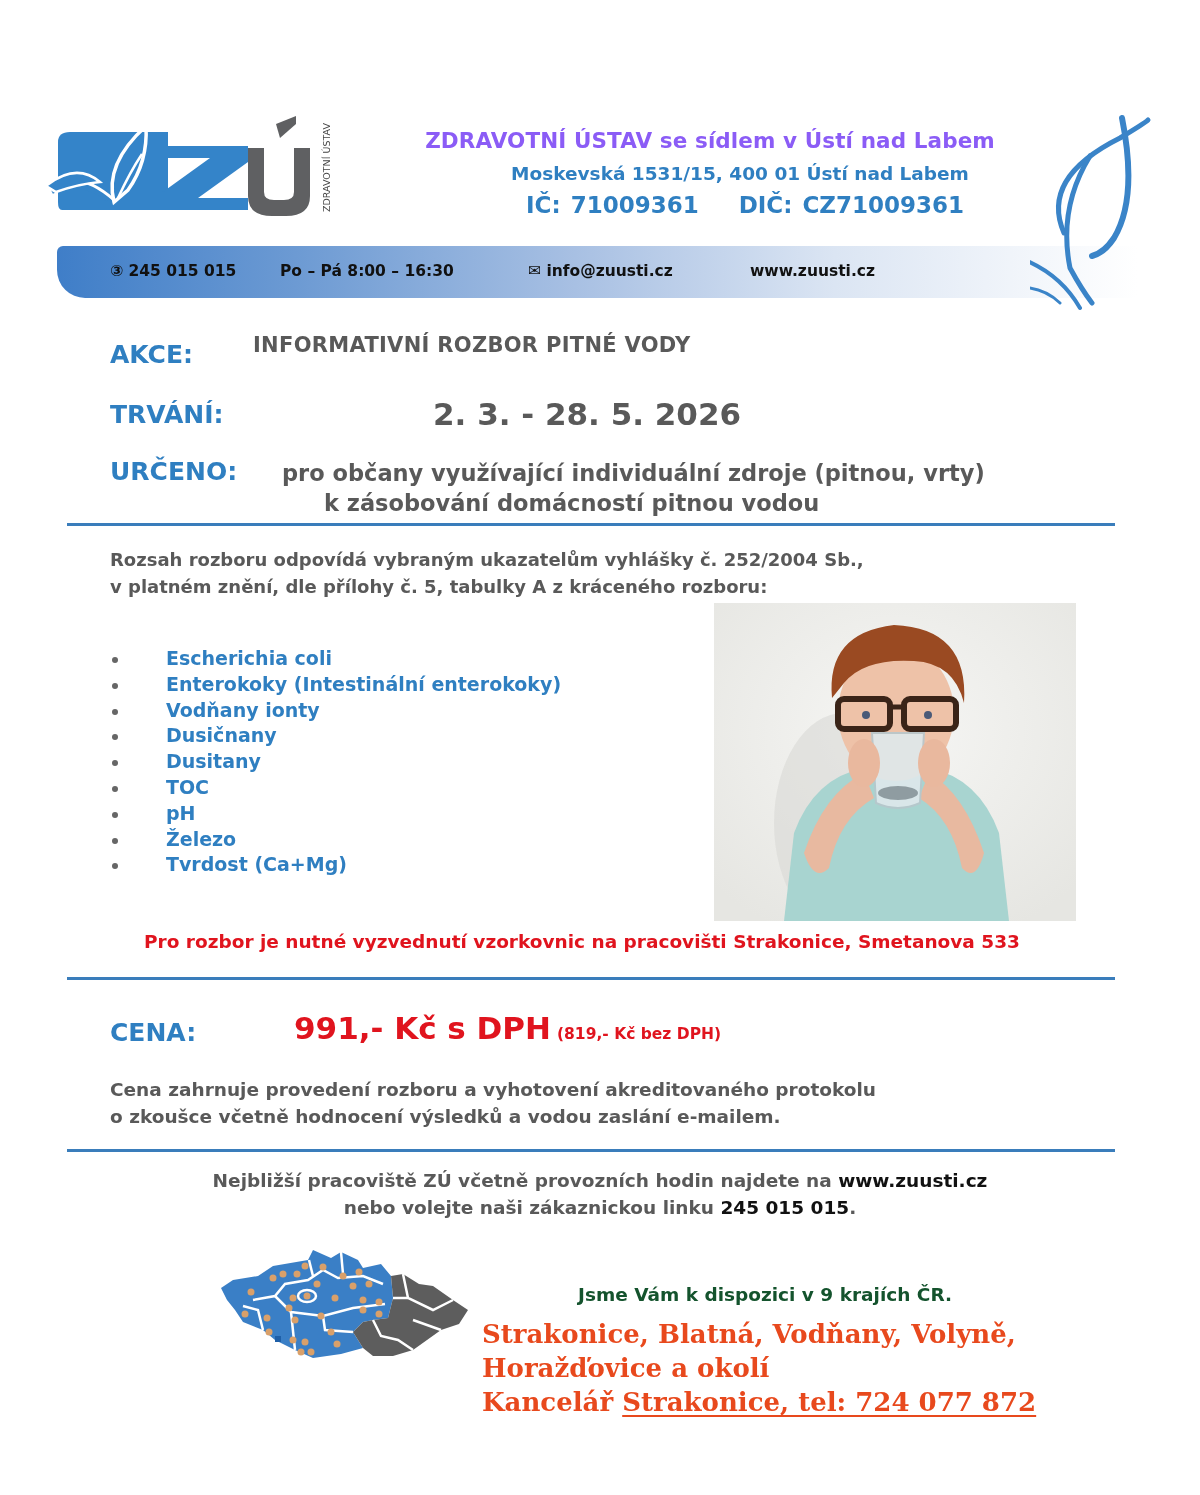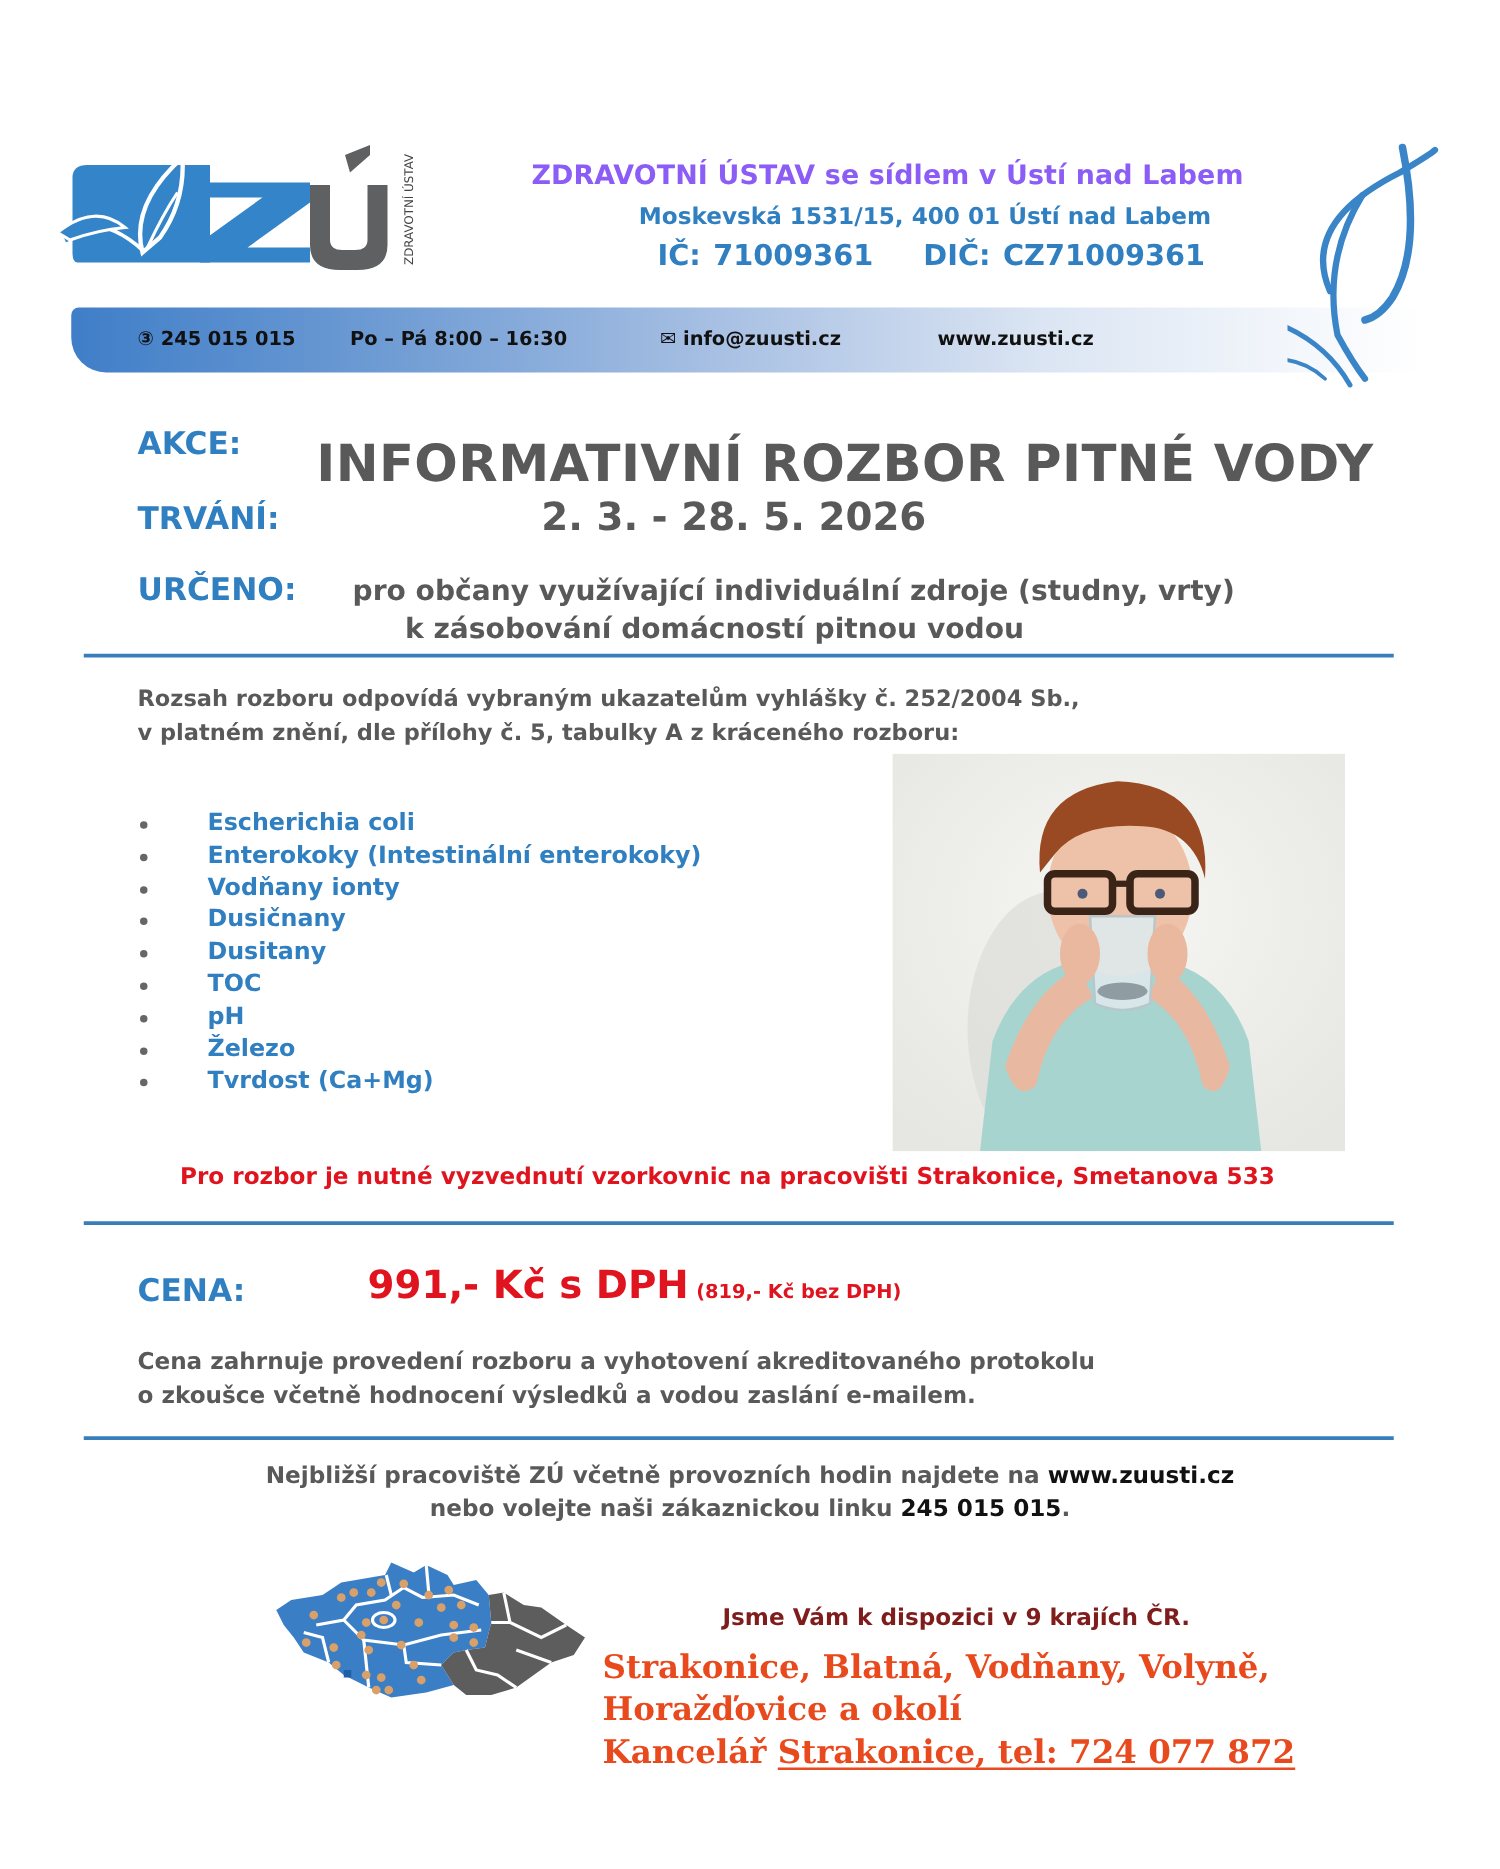--- a/index.html
+++ b/index.html
@@ -33,21 +33,21 @@
     .contact-item {
       top: 262px; color: #111; font-weight: bold; font-size: 15.5px;
       white-space: nowrap;
     }
     .leaf-deco { left: 1030px; top: 108px; width: 145px; height: 215px; }
 
     
     .label-blue { color: #2f7fc1; font-weight: bold; }
     .text-gray { color: #595959; font-weight: bold; }
     .akce-label { left: 110px; top: 340px; font-size: 25px; }
-    .akce-value { left: 253px; top: 347px; font-size: 41px; letter-spacing: 0.3px; }
+    .akce-value { left: 253px; top: 333px; font-size: 21px; letter-spacing: 0.3px; }
     .trvani-label { left: 110px; top: 400px; font-size: 25px; }
     .trvani-value { left: 433px; top: 396px; font-size: 31px; }
     .urceno-label { left: 110px; top: 457px; font-size: 25px; }
     .urceno-line1 { left: 282px; top: 460px; font-size: 22.5px; }
     .urceno-line2 { left: 324px; top: 490px; font-size: 22.5px; }
 
     .divider {
       left: 67px; width: 1048px; height: 3px; background: #3a7dbb;
     }
 
@@ -81,21 +81,21 @@
       text-align: justify; text-align-last: left;
     }
 
     .nearest {
       left: 100px; top: 1167px; width: 1000px; text-align: center; font-size: 18.5px; line-height: 27px;
     }
     .nearest .black { color: #111; }
 
     
     .map { left: 213px; top: 1240px; width: 262px; height: 122px; }
-    .regions { left: 505px; top: 1284px; width: 520px; text-align: center; color: #7f1d1d; font-weight: bold; font-size: 18.5px; }
+    .regions { left: 505px; top: 1284px; width: 520px; text-align: center; color: #14532d; font-weight: bold; font-size: 18.5px; }
     .offices {
       left: 482px; top: 1317px; width: 620px; color: #e8491d; font-family: "DejaVu Serif", serif;
       font-weight: bold; font-size: 26px; line-height: 34px;
     }
     .offices .u { text-decoration: underline; text-decoration-thickness: 2px; text-underline-offset: 4px; }
   </style>
 </head>
 <body>
 
 <div class="abs logo">
@@ -147,21 +147,21 @@
   </svg>
 </div>
 
 <div class="abs label-blue akce-label">AKCE:</div>
 <div class="abs text-gray akce-value">INFORMATIVNÍ ROZBOR PITNÉ VODY</div>
 
 <div class="abs label-blue trvani-label">TRVÁNÍ:</div>
 <div class="abs text-gray trvani-value">2. 3. - 28. 5. 2026</div>
 
 <div class="abs label-blue urceno-label">URČENO:</div>
-<div class="abs text-gray urceno-line1">pro občany využívající individuální zdroje (studny, vrty)</div>
+<div class="abs text-gray urceno-line1">pro občany využívající individuální zdroje (pitnou, vrty)</div>
 <div class="abs text-gray urceno-line2">k zásobování domácností pitnou vodou</div>
 
 <div class="abs divider" style="top:523px;"></div>
 
 <div class="abs text-gray scope">
   <div>Rozsah rozboru odpovídá vybraným ukazatelům vyhlášky č. 252/2004 Sb.,</div>
   <div>v platném znění, dle přílohy č. 5, tabulky A z kráceného rozboru:</div>
 </div>
 
 <ul class="abs analytes">

